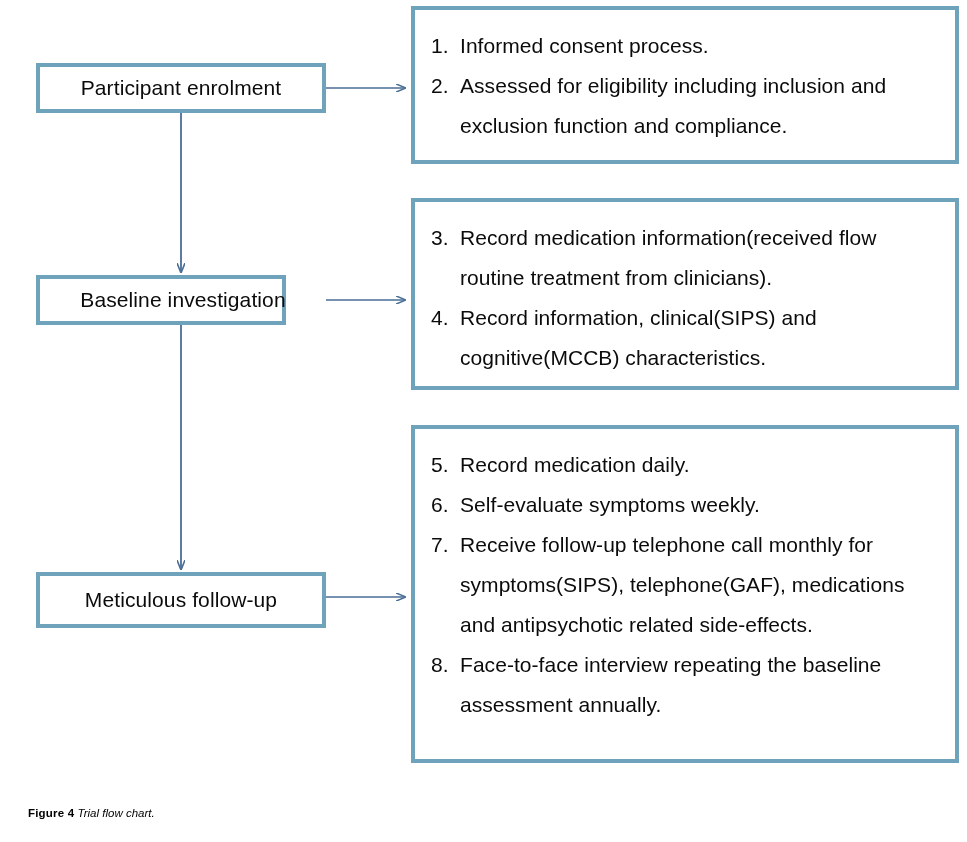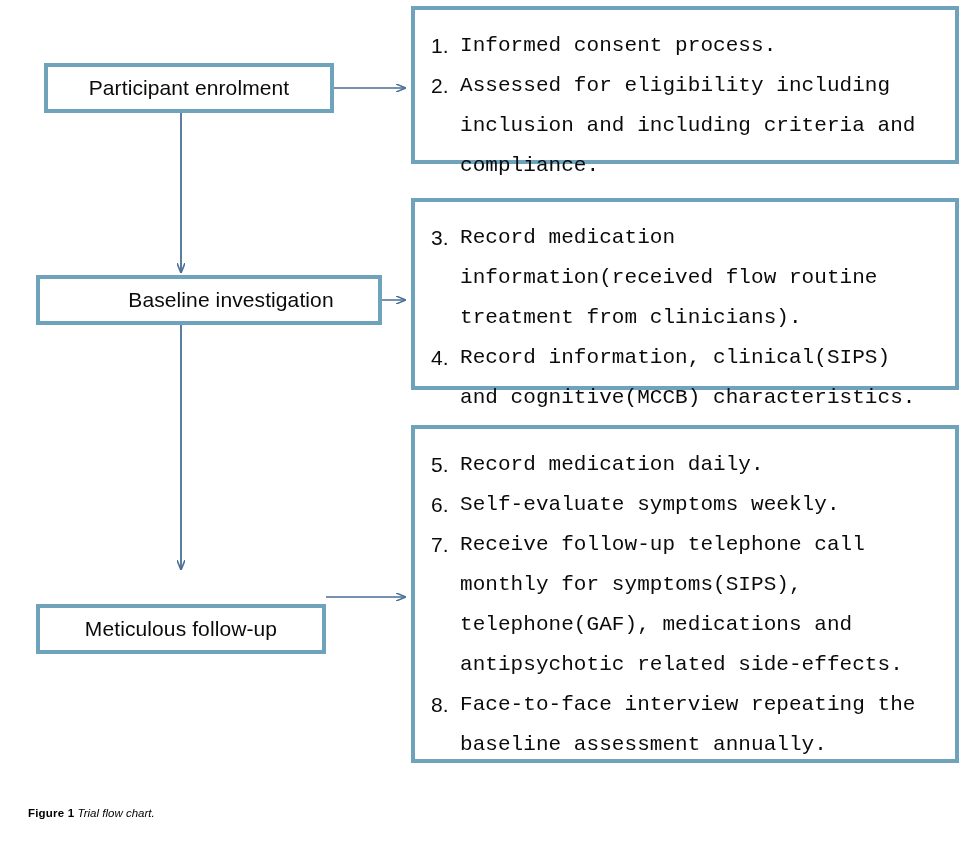--- a/index.html
+++ b/index.html
@@ -32,23 +32,23 @@
     justify-content: center;
     font-size: 21px;
     line-height: 1.2;
     color: #0b0b0b;
     letter-spacing: 0.1px;
   }
   .stage-label {
     white-space: nowrap;
   }
 
-  #stage-1 { left: 44px;  top: 63px;  width: 290px; height: 50px; }
-  #stage-2 { left: 36px;  top: 275px; width: 346px; height: 50px; padding-left: 44px; }
-  #stage-3 { left: 36px;  top: 572px; width: 290px; height: 50px; margin-top: 32px; }
+  #stage-1 { left: 36px;  top: 63px;  width: 290px; height: 50px; }
+  #stage-2 { left: 36px;  top: 275px; width: 250px; height: 50px; padding-left: 44px; }
+  #stage-3 { left: 36px;  top: 572px; width: 290px; height: 56px; }
 
   
   .detail-box {
     position: absolute;
     box-sizing: border-box;
     border: 4px solid #6FA3BC;
     background: #ffffff;
     padding: 16px 18px 16px 16px;
   }
 
@@ -69,21 +69,20 @@
     color: #0b0b0b;
     letter-spacing: 0.05px;
   }
   .item-number {
     flex: 0 0 auto;
     width: 29px;
     text-align: left;
   }
   .item-text {
     flex: 1 1 auto;
-    font-family: Liberation Mono, monospace;
   }
 
   
   .connector-svg {
     position: absolute;
     left: 0;
     top: 0;
     width: 967px;
     height: 842px;
     pointer-events: none;
@@ -156,21 +155,21 @@
   </div>
 
   <div class="detail-box" id="detail-1">
     <ul class="detail-list">
       <li class="detail-item">
         <span class="item-number">1.</span>
         <span class="item-text">Informed consent process.</span>
       </li>
       <li class="detail-item">
         <span class="item-number">2.</span>
-        <span class="item-text">Assessed for eligibility including inclusion and including criteria and compliance.</span>
+        <span class="item-text">Assessed for eligibility including inclusion and exclusion function and compliance.</span>
       </li>
     </ul>
   </div>
 
   <div class="detail-box" id="detail-2">
     <ul class="detail-list">
       <li class="detail-item">
         <span class="item-number">3.</span>
         <span class="item-text">Record medication information(received flow routine treatment from clinicians).</span>
       </li>
@@ -197,17 +196,17 @@
       </li>
       <li class="detail-item">
         <span class="item-number">8.</span>
         <span class="item-text">Face-to-face interview repeating the baseline assessment annually.</span>
       </li>
     </ul>
   </div>
 
   <div id="caption">
     <div class="caption-line">
-      <span class="caption-lead">Figure 1</span><span class="caption-body"> Trial flow chart.</span>
+      <span class="caption-lead">Figure 4</span><span class="caption-body"> Trial flow chart.</span>
     </div>
   </div>
 
 </div>
 
 </body></html>

